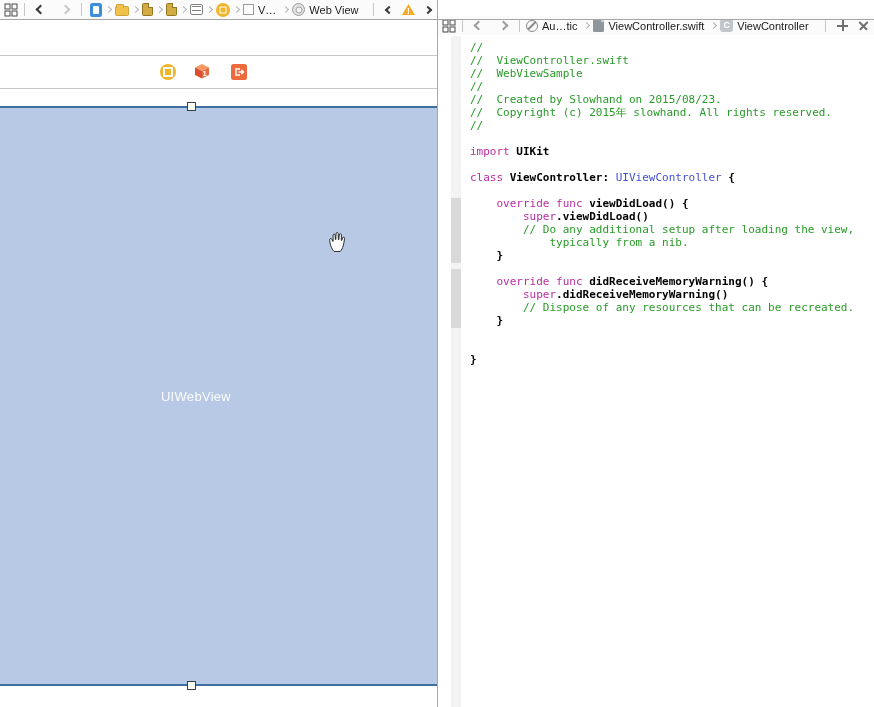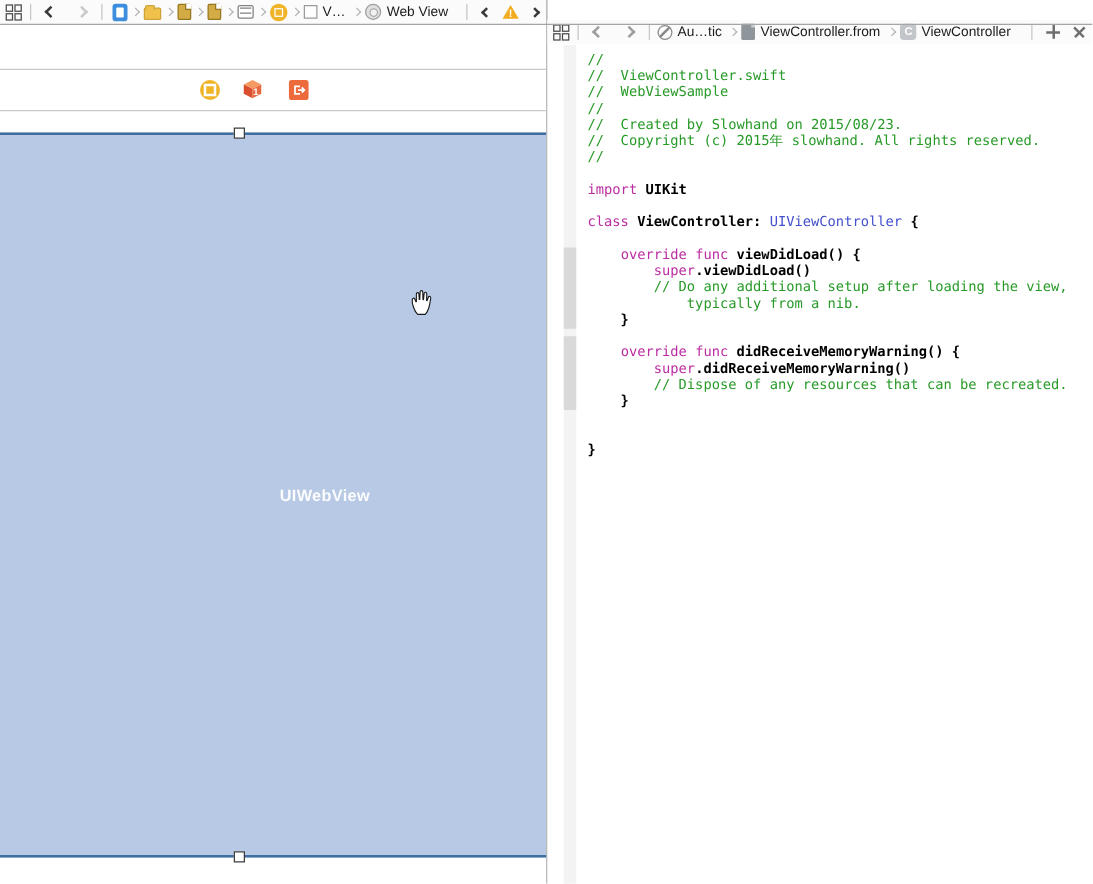--- a/index.html
+++ b/index.html
@@ -60,22 +60,22 @@
   
   .pane-left { position:absolute; left:0; top:0; width:437px; height:707px; background:#ffffff; }
   .pane-left .jumpbar { left:0; width:437px; }
   .hline { position:absolute; left:0; width:437px; height:1px; background:#c9c9c9; }
   .dock-icon { position:absolute; top:64px; }
   .vc-dock { width:16px; height:16px; border-radius:50%; background:#f0b429; left:160px; }
   .vc-dock::after { content:''; position:absolute; left:50%; top:50%; width:6px; height:6px;
                     transform:translate(-50%,-50%); border:2px solid #ffffff; }
   .canvas { position:absolute; left:0; top:106px; width:437px; height:580px; background:#b7c9e4;
             border-top:2px solid #3f6f9f; border-bottom:2px solid #3f6f9f; }
-  .canvas-label { position:absolute; left:96px; top:389px; width:200px; text-align:right;
-                  font-size:13px; font-weight:bold; color:rgba(255,255,255,0.95); letter-spacing:0.3px; }
+  .canvas-label { position:absolute; left:96px; top:389px; width:200px; text-align:center;
+                  font-size:13px; font-weight:normal; color:rgba(255,255,255,0.95); letter-spacing:0.3px; }
   .handle { position:absolute; left:187px; width:9px; height:9px; background:#ffffff; border:1.5px solid #3c3c3c; }
   .handle.top { top:102px; } .handle.bottom { top:681px; }
   .hand-cursor { position:absolute; left:327px; top:231px; }
 
   
   .divider-v { position:absolute; left:437px; top:0; width:1px; height:707px; background:#a8a8a8; }
 
   
   .pane-right { position:absolute; left:438px; top:16px; width:436px; height:707px; background:#ffffff; }
   .pane-right .jumpbar { left:0; width:436px; }
@@ -177,21 +177,21 @@
       </svg>
       <span class="sep"></span>
       <span class="nav left gray"></span>
       <span class="nav right gray"></span>
       <span class="sep"></span>
 
       <span class="ic noentry"></span>
       <span class="jb-label">Au…tic</span>
       <span class="chev"></span>
       <span class="ic doc-swift"></span>
-      <span class="jb-label">ViewController.from</span>
+      <span class="jb-label">ViewController.swift</span>
       <span class="chev"></span>
       <span class="ic class-badge">C</span>
       <span class="jb-label">ViewController</span>
 
       <span class="spacer"></span>
       <span class="sep"></span>
       <span class="plus-icon"></span>
       <span class="close-icon"></span>
     </div>
 

